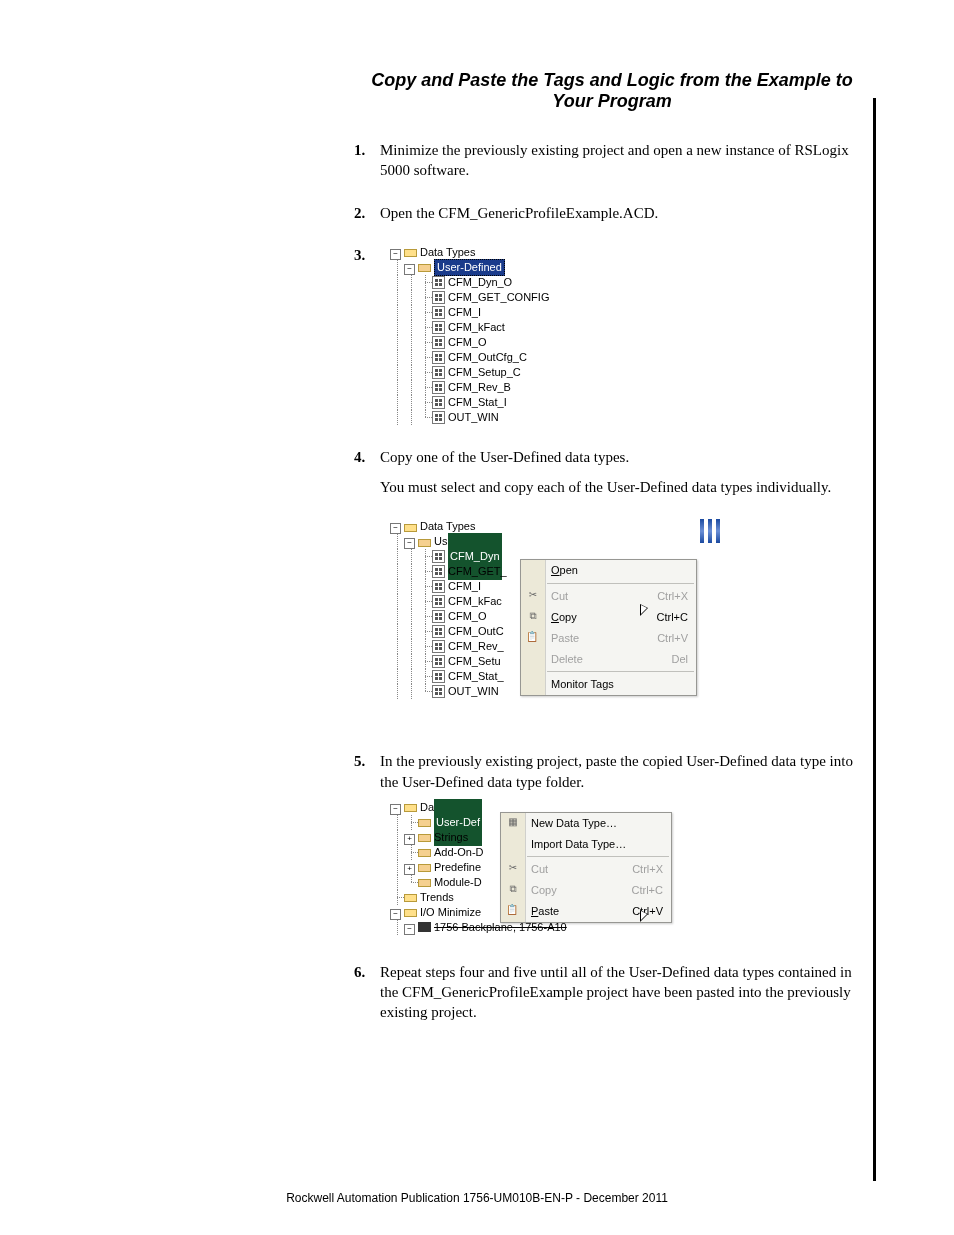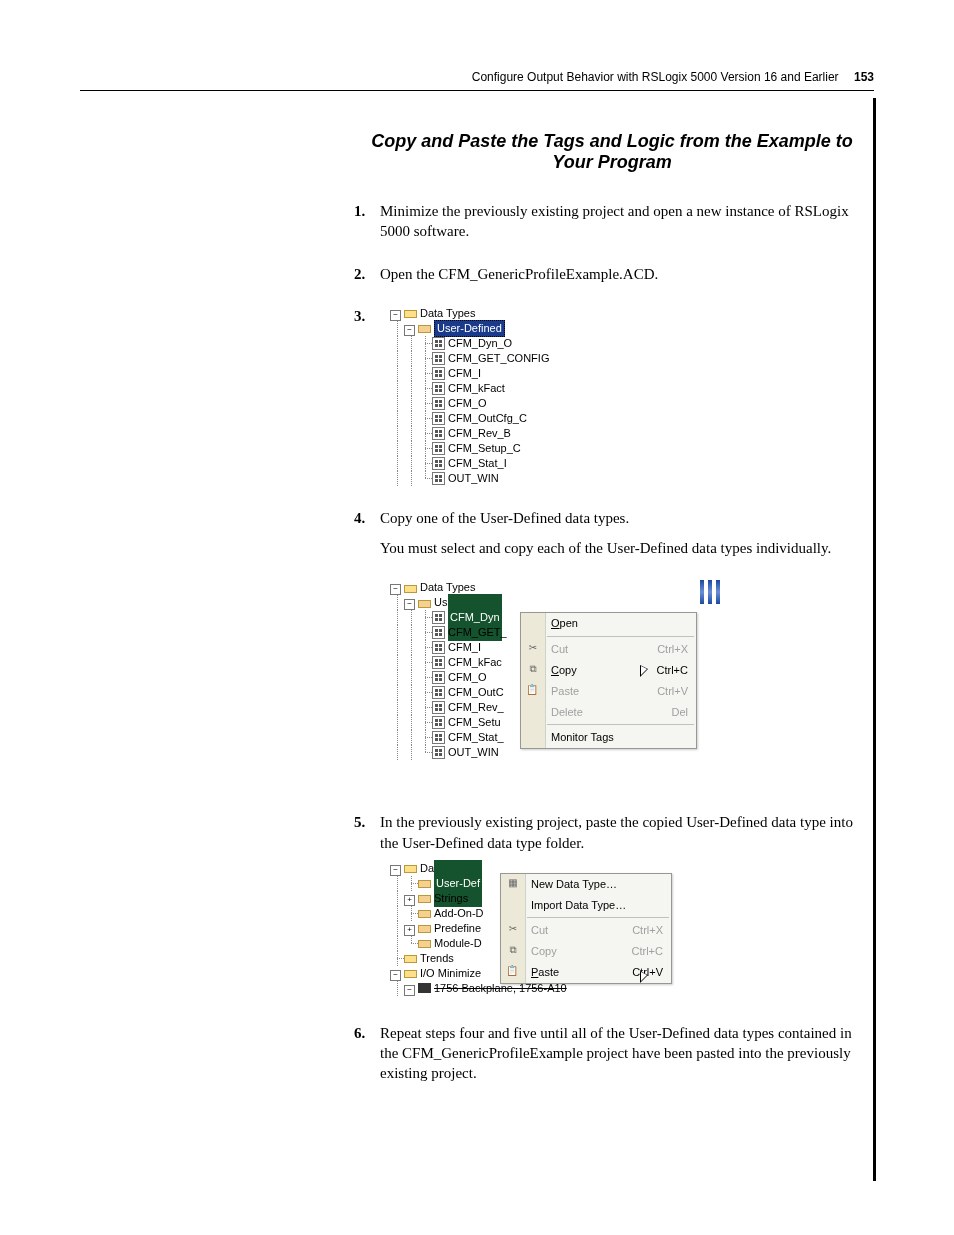--- a/index.html
+++ b/index.html
@@ -174,24 +174,20 @@
     position:absolute;bottom:30px;left:0;right:0;text-align:center;
     font-family:Arial,Helvetica,sans-serif;font-size:12px;color:#000;
   }
 </style>
 </head>
 <body>
 
 <div class="page">
   <div class="right-rule"></div>
 
-  <div class="header">
-    <span class="chap">Configure Output Behavior with RSLogix 5000 Version 16 and Earlier</span>
-    <span class="pagenum">153</span>
-  </div>
 
   <h2 class="section-title">Copy and Paste the Tags and Logic from the Example to Your Program</h2>
 
   <ol class="steps">
     <li>
       <span class="num">1.</span>
       <span>Minimize the previously existing project and open a new instance of RSLogix 5000 software.</span>
     </li>
     <li>
       <span class="num">2.</span>
@@ -254,28 +250,28 @@
               <span class="indent-seg guide-v"></span>
               <span class="indent-seg guide-tee"></span>
               <span class="struct-icon"></span>
               <span>CFM_OutCfg_C</span>
             </div>
           <div class="tree-line">
               <span class="indent-seg guide-v"></span>
               <span class="indent-seg guide-v"></span>
               <span class="indent-seg guide-tee"></span>
               <span class="struct-icon"></span>
+              <span>CFM_Setup_C</span>
+            </div>
+          <div class="tree-line">
+              <span class="indent-seg guide-v"></span>
+              <span class="indent-seg guide-v"></span>
+              <span class="indent-seg guide-tee"></span>
+              <span class="struct-icon"></span>
               <span>CFM_Rev_B</span>
-            </div>
-          <div class="tree-line">
-              <span class="indent-seg guide-v"></span>
-              <span class="indent-seg guide-v"></span>
-              <span class="indent-seg guide-tee"></span>
-              <span class="struct-icon"></span>
-              <span>CFM_Setup_C</span>
             </div>
           <div class="tree-line">
               <span class="indent-seg guide-v"></span>
               <span class="indent-seg guide-v"></span>
               <span class="indent-seg guide-tee"></span>
               <span class="struct-icon"></span>
               <span>CFM_Stat_I</span>
             </div>
           <div class="tree-line">
               <span class="indent-seg guide-v"></span>
@@ -376,21 +372,21 @@
             </div>
           <div class="tree-line">
               <span class="indent-seg guide-v"></span>
               <span class="indent-seg guide-v"></span>
               <span class="indent-seg guide-end"></span>
               <span class="struct-icon"></span>
               <span>OUT_WIN</span>
             </div>
         </div>
 
-        <div class="ctx-menu" style="left:130px;top:32px;">
+        <div class="ctx-menu" style="left:130px;top:40px;">
           <div class="ctx-iconcol"></div>
           <div class="ctx-item">
               <span class="underline-first">Open</span>
             </div>
           <div class="ctx-sep"></div>
           <div class="ctx-item disabled">
             <span class="ctx-iconslot">✂</span>
             <span>Cut</span>
               <span class="ctx-sc">Ctrl+X</span>
           </div>
@@ -505,13 +501,14 @@
         <div class="cursor-arrow" style="left:250px;top:110px;"></div>
       </div>
     </li>
 
     <li>
       <span class="num">6.</span>
       <span>Repeat steps four and five until all of the User-Defined data types contained in the CFM_GenericProfileExample project have been pasted into the previously existing project.</span>
     </li>
   </ol>
 
+  <div class="footer">Rockwell Automation Publication 1756-UM010B-EN-P - December 2011</div>
 </div>
 
 </body></html>

